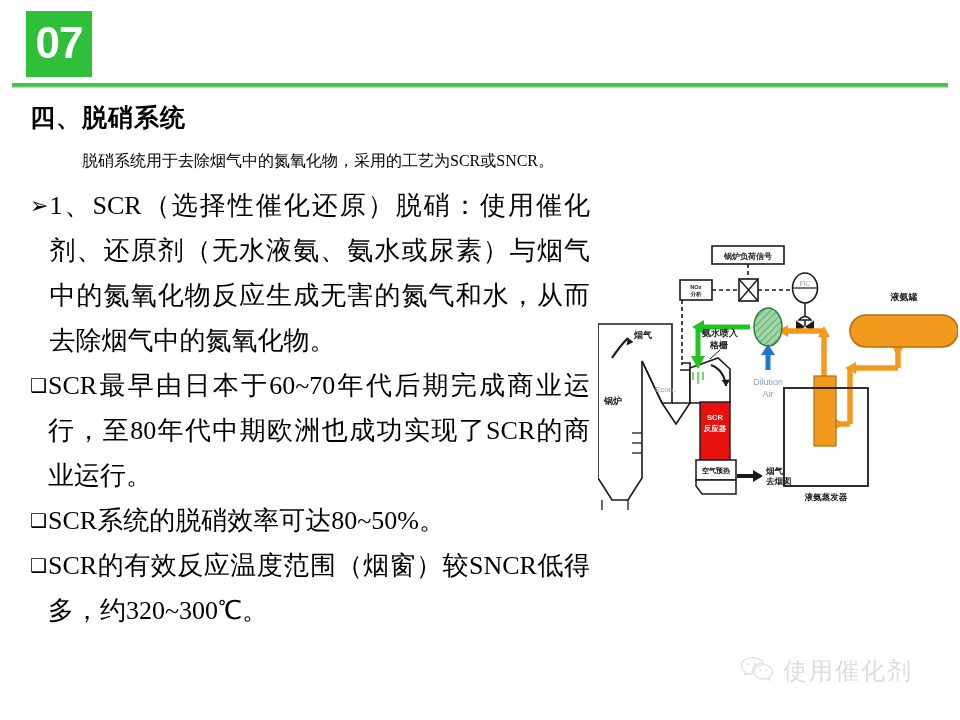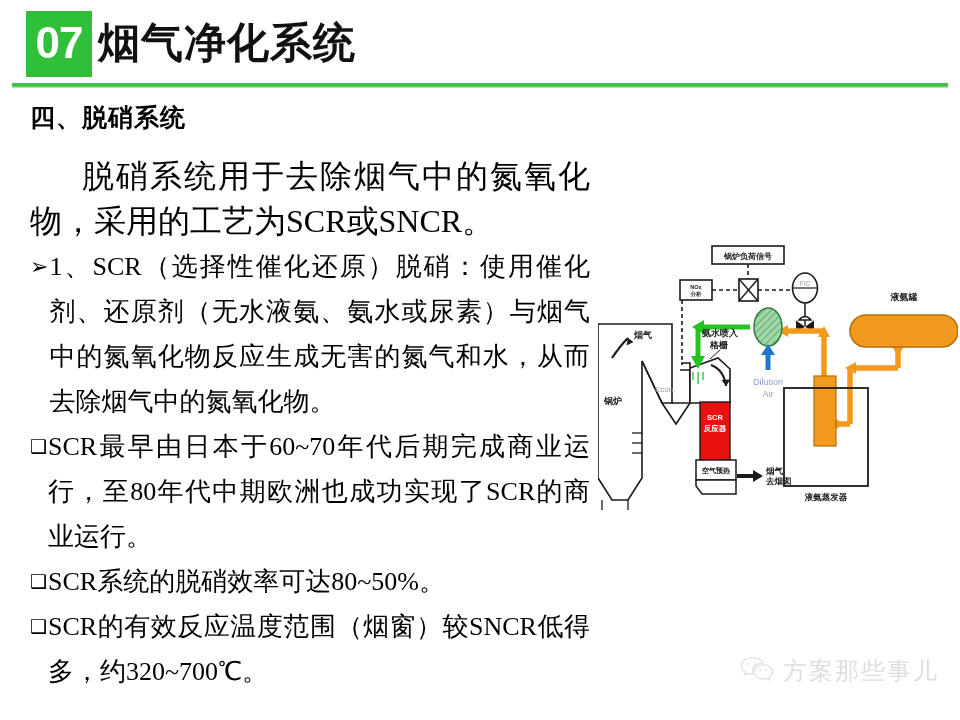--- a/index.html
+++ b/index.html
@@ -42,24 +42,24 @@
   }
 
   
   #content { position:absolute; left:30px; top:100px; width:560px; }
   #section-heading {
     font-family:"Liberation Sans", sans-serif;
     font-weight:bold;
     font-size:25px;
     line-height:34px;
     letter-spacing:1px;
-    margin-bottom:20px;
+    margin-bottom:4px;
   }
   .para {
-    font-size:32px;
+    font-size:16px;
     line-height:45px;
     letter-spacing:0px;
     text-align:justify;
   }
   .para.lead { text-indent:52px; }
   .bullet-row { display:flex; align-items:flex-start; }
   .bullet-glyph {
     flex:0 0 auto;
     font-size:22px;
     line-height:45px;
@@ -85,21 +85,20 @@
     color:#c9c9c9;
     letter-spacing:2px;
     white-space:nowrap;
   }
 </style>
 </head>
 <body>
 
 <div id="header">
   <div id="badge">07</div>
-  <div id="header-title">烟气净化系统</div>
   <div id="header-rule"></div>
 </div>
 
 <div id="content">
 
   <div id="section-heading">四、脱硝系统</div>
 
   <div class="para lead">脱硝系统用于去除烟气中的氮氧化物，采用的工艺为SCR或SNCR。</div>
 
   <div class="bullet-row">
@@ -112,21 +111,21 @@
     <span class="bullet-text">SCR最早由日本于60~70年代后期完成商业运行，至80年代中期欧洲也成功实现了SCR的商业运行。</span>
   </div>
 
   <div class="bullet-row">
     <span class="bullet-glyph sq">❑</span>
     <span class="bullet-text">SCR系统的脱硝效率可达80~50%。</span>
   </div>
 
   <div class="bullet-row">
     <span class="bullet-glyph sq">❑</span>
-    <span class="bullet-text">SCR的有效反应温度范围（烟窗）较SNCR低得多，约320~700℃。</span>
+    <span class="bullet-text">SCR的有效反应温度范围（烟窗）较SNCR低得多，约320~300℃。</span>
   </div>
 
 </div>
 
 <div id="diagram">
 <svg width="360" height="300" viewBox="0 0 360 300" xmlns="http://www.w3.org/2000/svg" font-family="Liberation Sans, sans-serif">
 
   <g fill="none" stroke="#1a1a1a" stroke-width="1.6">
     <path d="M -8 96 L 74 96 L 74 175 L 64 175 L 44 133 L 44 250 L 30 272 L 14 272 L 0 250 L 0 96"></path>
     <path d="M 74 175 L 92 175 L 92 142 L 82 142"></path>
@@ -291,14 +290,14 @@
   <span>
     <svg width="34" height="26" viewBox="0 0 34 26" xmlns="http://www.w3.org/2000/svg">
       <path d="M12 1.6C6 1.6 1.4 5.3 1.4 9.8c0 2.5 1.4 4.7 3.7 6.2L4.2 19l3.3-1.7c1.4.4 2.9.6 4.5.6h.7c-.3-.8-.4-1.6-.4-2.4 0-4.7 4.6-8.4 10.3-8.4h.8C22.4 4 17.7 1.6 12 1.6z" fill="none" stroke="#cfcfcf" stroke-width="1.3"></path>
       <circle cx="8.4" cy="8" r="1.1" fill="#cfcfcf"></circle>
       <circle cx="15" cy="8" r="1.1" fill="#cfcfcf"></circle>
       <path d="M23.2 8.6c-5 0-9.1 3.2-9.1 7.2 0 4 4.1 7.2 9.1 7.2 1.3 0 2.6-.2 3.7-.6l3 1.5-.8-2.6c2-1.3 3.2-3.3 3.2-5.5 0-4-4.1-7.2-9.1-7.2z" fill="none" stroke="#cfcfcf" stroke-width="1.3"></path>
       <circle cx="20.4" cy="14.2" r=".95" fill="#cfcfcf"></circle>
       <circle cx="26" cy="14.2" r=".95" fill="#cfcfcf"></circle>
     </svg>
   </span>
-  <span class="wm-text">方案那些事儿</span>
+  <span class="wm-text">使用催化剂</span>
 </div>
 
 </body></html>

